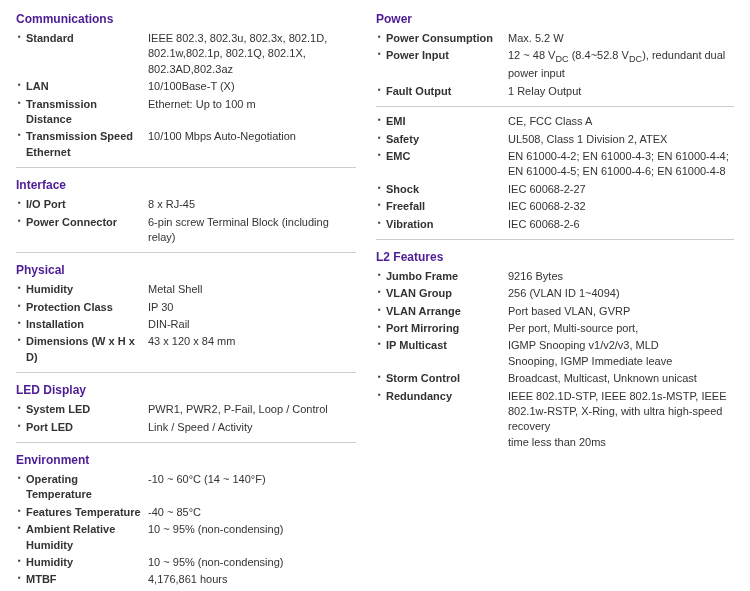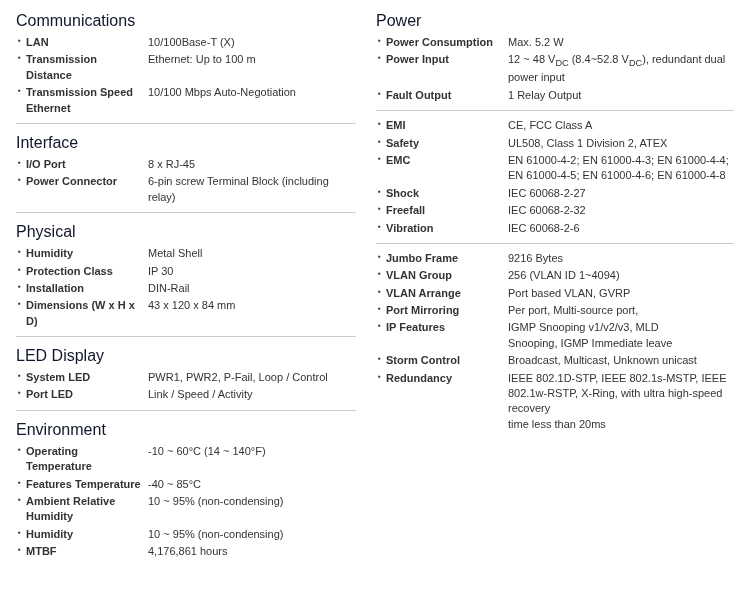--- a/index.html
+++ b/index.html
@@ -18,23 +18,23 @@
       gap: 20px;
     }
     .col-left {
       width: 340px;
       flex-shrink: 0;
     }
     .col-right {
       flex: 1;
     }
     .section-title {
-      font-weight: normal;
-      font-size: 16px;
-      color: #0f172a;
+      font-weight: bold;
+      font-size: 12px;
+      color: #4c1d95;
       margin-bottom: 4px;
       margin-top: 10px;
     }
     .section-title:first-child {
       margin-top: 0;
     }
     .spec-table {
       width: 100%;
       border-collapse: collapse;
       margin-bottom: 2px;
@@ -69,20 +69,24 @@
 </head>
 <body>
 
 <div class="content-area">
 
   <div class="col-left">
 
     <div class="section-title">Communications</div>
     <table class="spec-table">
       <tbody>
+          <tr>
+        <td>Standard</td>
+        <td>IEEE 802.3, 802.3u, 802.3x, 802.1D,<br>802.1w,802.1p, 802.1Q, 802.1X,<br>802.3AD,802.3az</td>
+      </tr>
       <tr>
         <td>LAN</td>
         <td>10/100Base-T (X)</td>
       </tr>
       <tr>
         <td>Transmission Distance</td>
         <td>Ethernet: Up to 100 m</td>
       </tr>
       <tr>
         <td>Transmission Speed Ethernet</td>
@@ -223,40 +227,41 @@
       </tr>
       <tr>
         <td>Vibration</td>
         <td>IEC 60068-2-6</td>
       </tr>
     </tbody>
       </table>
 
     <hr class="divider-line">
 
+    <div class="section-title">L2 Features</div>
     <table class="spec-table">
       <tbody>
       <tr>
         <td>Jumbo Frame</td>
         <td>9216 Bytes</td>
       </tr>
       <tr>
         <td>VLAN Group</td>
         <td>256 (VLAN ID 1~4094)</td>
       </tr>
       <tr>
         <td>VLAN Arrange</td>
         <td>Port based VLAN, GVRP</td>
       </tr>
       <tr>
         <td>Port Mirroring</td>
         <td>Per port, Multi-source port,</td>
       </tr>
       <tr>
-        <td>IP Features</td>
+        <td>IP Multicast</td>
         <td>IGMP Snooping v1/v2/v3, MLD<br>Snooping, IGMP Immediate leave</td>
       </tr>
       <tr>
         <td>Storm Control</td>
         <td>Broadcast, Multicast, Unknown unicast</td>
       </tr>
       <tr>
         <td>Redundancy</td>
         <td>IEEE 802.1D-STP, IEEE 802.1s-MSTP, IEEE<br>802.1w-RSTP, X-Ring, with ultra high-speed recovery<br>time less than 20ms</td>
       </tr>

